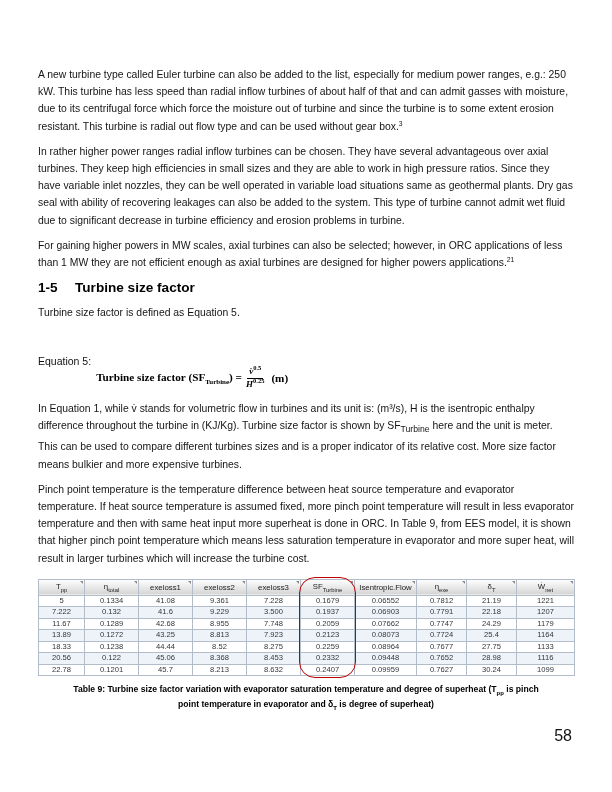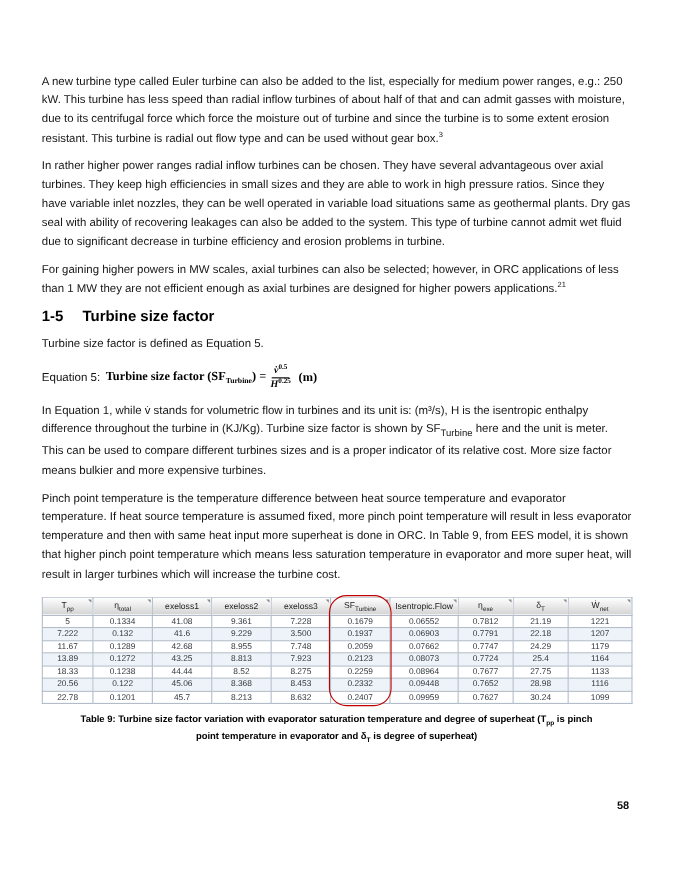--- a/index.html
+++ b/index.html
@@ -4,41 +4,41 @@
 <style>
   *{margin:0;padding:0;box-sizing:border-box;}
   html,body{width:612px;height:792px;}
   body{background:#ffffff;font-family:"Liberation Sans","DejaVu Sans",sans-serif;color:#111;position:relative;overflow:hidden;}
   .page{position:absolute;inset:0;padding:66px 38px 0 38px;}
   .para{font-size:10.4px;line-height:17.2px;margin-bottom:8px;color:#151515;}
   .fnref{font-size:6.8px;vertical-align:super;line-height:0;}
   .heading{font-size:13.6px;font-weight:bold;margin:9px 0 9px;color:#000;}
   .heading .secnum{display:inline-block;min-width:37px;}
   .eq-line{display:flex;align-items:center;margin:10px 0;font-size:10.5px;}
-  .eq-math{display:inline-flex;align-items:center;margin-left:5px;font-family:"Liberation Serif","DejaVu Serif",serif;font-weight:bold;font-size:11.2px;color:#000;}
+  .eq-math{display:inline-flex;align-items:center;margin-left:5px;font-family:"Liberation Serif","DejaVu Serif",serif;font-weight:bold;font-size:11.2px;color:#000;margin-top:35px;}
   .eq-math sub{font-size:7px;}
   .frac{display:inline-flex;flex-direction:column;align-items:center;margin:0 4px;font-size:9px;line-height:1.25;}
   .frac .num{border-bottom:1px solid #000;padding:0 2px;}
   .frac sup{font-size:6.5px;line-height:0;vertical-align:super;}
   .frac .var{font-style:italic;}
   .eq-unit{margin-left:3px;}
   .tablewrap{position:relative;margin-top:12px;width:536px;}
   table.data{border-collapse:collapse;table-layout:fixed;width:536px;}
   .c0{width:46px}.c1{width:54px}.c2{width:54px}.c3{width:54px}.c4{width:54px}
   .c5{width:54px}.c6{width:62px}.c7{width:50px}.c8{width:50px}.c9{width:58px}
   table.data th,table.data td{border:1px solid #b3bdc9;text-align:center;overflow:hidden;white-space:nowrap;}
   table.data th{background:linear-gradient(#ffffff,#d4d4d4);font-weight:normal;font-size:7.8px;height:16px;color:#222;position:relative;padding:1px;}
   table.data th::after{content:"";position:absolute;top:1px;right:1px;width:0;height:0;border-left:3px solid transparent;border-top:3px solid #8a8a8a;}
   table.data th sub{font-size:5.8px;}
   table.data td{font-size:7.6px;height:10.5px;line-height:10.5px;color:#30363d;padding:0 1px;background:#fff;}
   table.data tbody tr:nth-child(even) td{background:#eef3f9;}
   .col-highlight{position:absolute;left:261px;top:-2px;width:57px;height:calc(100% + 4px);border:1.5px solid #c00000;border-radius:16px;pointer-events:none;}
   .caption{margin:7px auto 0;width:480px;text-align:center;font-size:8.6px;font-weight:bold;line-height:1.5;color:#000;}
   .caption sub{font-size:6px;}
-  .pagenum{position:absolute;right:40px;top:727px;font-size:10px;color:#111;font-weight:bold;}
+  .pagenum{position:absolute;right:40px;top:727px;font-size:16px;color:#111;}
 </style>
 </head>
 <body>
 
 <div class="page">
 
   <p class="para"><span>A new turbine type called Euler turbine can also be added to the list, especially for medium power ranges, e.g.: 250 kW. This turbine has less speed than radial inflow turbines of about half of that and can admit gasses with moisture, due to its centrifugal force which force the moisture out of turbine and since the turbine is to some extent erosion resistant. This turbine is radial out flow type and can be used without gear box.</span><sup class="fnref">3</sup></p>
 
   <p class="para"><span>In rather higher power ranges radial inflow turbines can be chosen. They have several advantageous over axial turbines. They keep high efficiencies in small sizes and they are able to work in high pressure ratios. Since they have variable inlet nozzles, they can be well operated in variable load situations same as geothermal plants. Dry gas seal with ability of recovering leakages can also be added to the system. This type of turbine cannot admit wet fluid due to significant decrease in turbine efficiency and erosion problems in turbine.</span></p>
 

